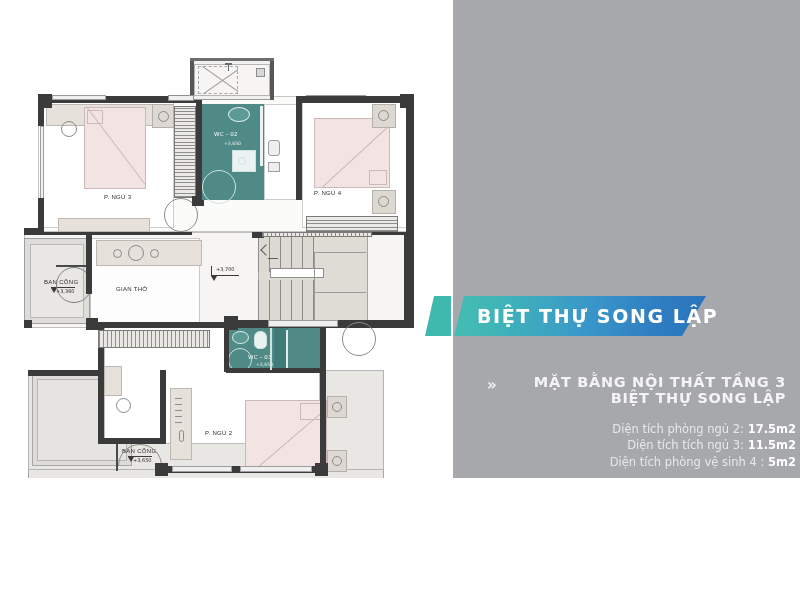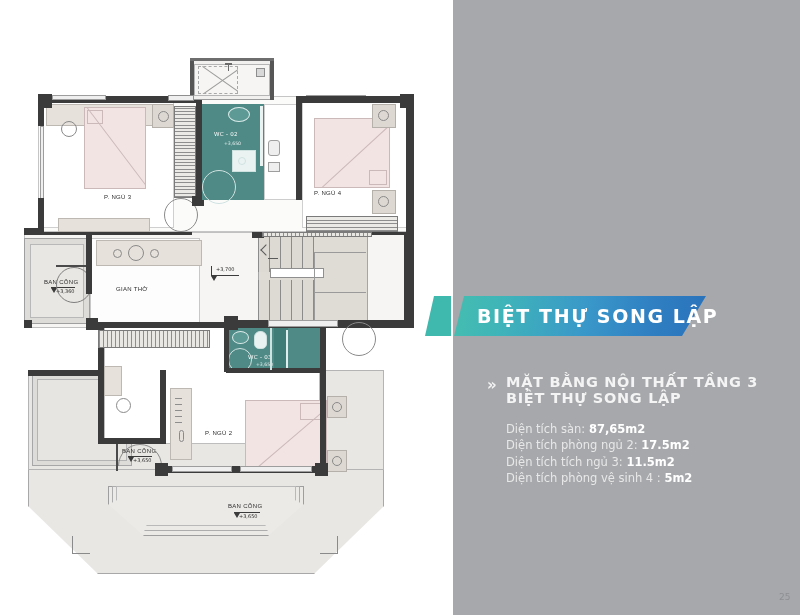--- a/index.html
+++ b/index.html
@@ -3,21 +3,21 @@
 <meta charset="utf-8">
 <style>
   html,body{margin:0;padding:0;}
   body{
     width:800px;height:615px;
     background:#ffffff;
     font-family:"DejaVu Sans","Liberation Sans",sans-serif;
     overflow:hidden;
     position:relative;
   }
-  #page{position:relative;width:800px;height:615px;overflow:hidden;background:#fff;}
+  #page{position:relative;width:800px;height:478px;overflow:hidden;background:#fff;text-align:right;}
 
   
   .gray-panel{
     position:absolute;left:453px;top:0;width:347px;height:615px;
     background:#a6a8ab;
   }
 
   
   .banner-wrap{position:absolute;left:425px;top:296px;width:290px;height:40px;}
   .banner-tab{
@@ -105,21 +105,20 @@
     <div class="banner-text">BIỆT THỰ SONG LẬP</div>
   </div>
 
   <div class="chev">»</div>
   <div class="head-block">
     <div>MẶT BẰNG NỘI THẤT TẦNG 3</div>
     <div>BIỆT THỰ SONG LẬP</div>
   </div>
 
   <div class="spec-list">
-    <div class="row"><span>Diện tích sàn:</span> <b>87,65m2</b></div>
     <div class="row"><span>Diện tích phòng ngủ 2:</span> <b>17.5m2</b></div>
     <div class="row"><span>Diện tích tích ngủ 3:</span> <b>11.5m2</b></div>
     <div class="row"><span>Diện tích phòng vệ sinh 4 :</span> <b>5m2</b></div>
   </div>
 
   <div class="page-num">25</div>
 
   <div class="plan">
 
     <div class="el" style="left:28px;top:466px;width:356px;height:108px;background:#e9e7e3;

